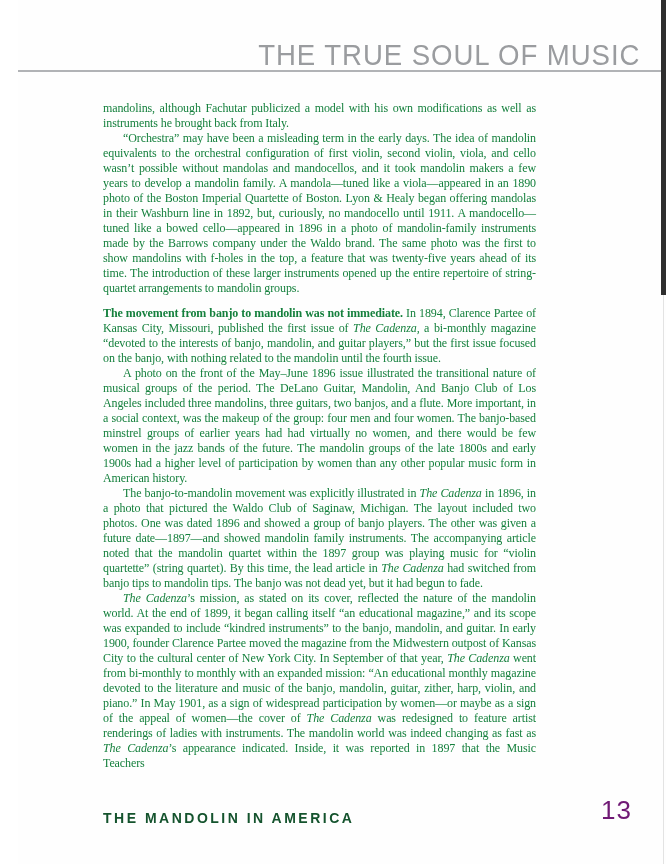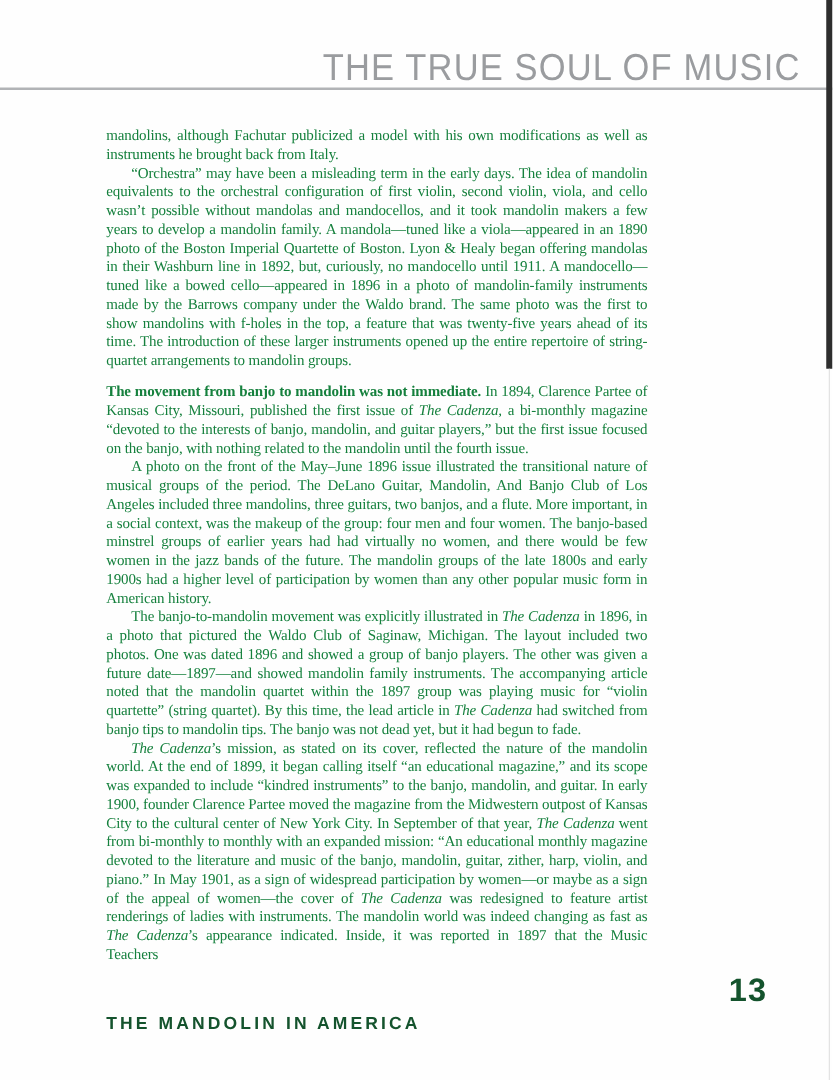--- a/index.html
+++ b/index.html
@@ -3,21 +3,21 @@
 <meta charset="utf-8">
 <style>
   html, body { margin: 0; padding: 0; }
   body {
     width: 666px; height: 864px;
     background: #ffffff;
     position: relative;
     overflow: hidden;
     font-family: "Liberation Serif", serif;
   }
-  .page { position: absolute; inset: 0; background: #fefefe; }
+  .page { position: absolute; inset: 0; background: #fefefe; margin-left: 18px; }
 
   
   .edge-bar {
     position: absolute; top: 0; right: 0;
     width: 5px; height: 295px;
     background: #2e2e2e;
   }
   .edge-line {
     position: absolute; top: 295px; right: 2px; bottom: 0;
     width: 1px; background: #e3e3e3;
@@ -57,25 +57,25 @@
   
   .footer-book-title {
     position: absolute; left: 85px; top: 810px;
     font-family: "Liberation Sans", sans-serif;
     font-size: 14px; font-weight: bold;
     letter-spacing: 2.5px;
     color: #14532d;
     white-space: nowrap;
   }
   .page-number {
-    position: absolute; left: 583px; top: 777px;
+    position: absolute; left: 583px; top: 795px;
     font-family: "Liberation Sans", sans-serif;
-    font-size: 26px; font-weight: 700;
+    font-size: 26px; font-weight: 400;
     letter-spacing: 1px;
-    color: #14532d;
+    color: #701a75;
   }
 </style>
 </head>
 <body>
 
 <div class="page">
 
   <div class="header-title">THE TRUE SOUL OF MUSIC</div>
 
   <div class="header-rule"></div>

